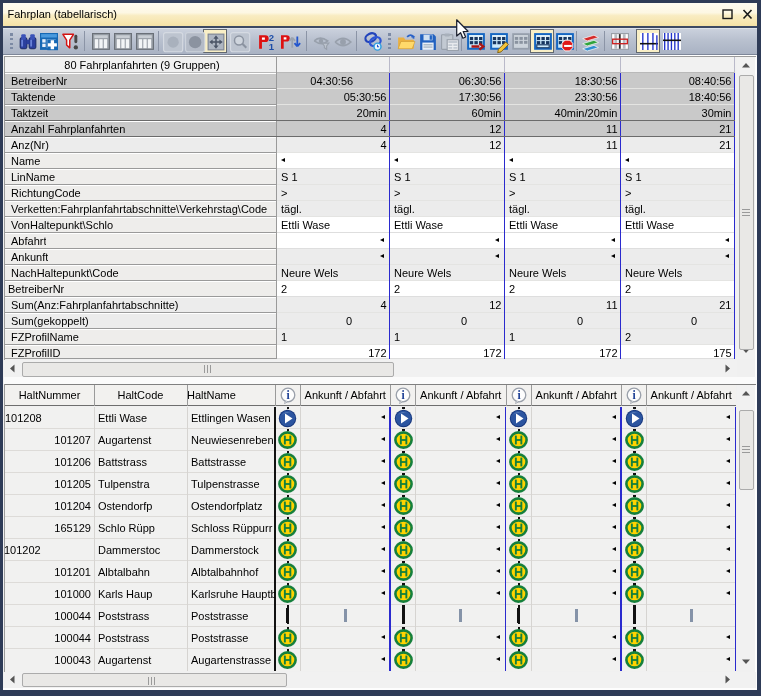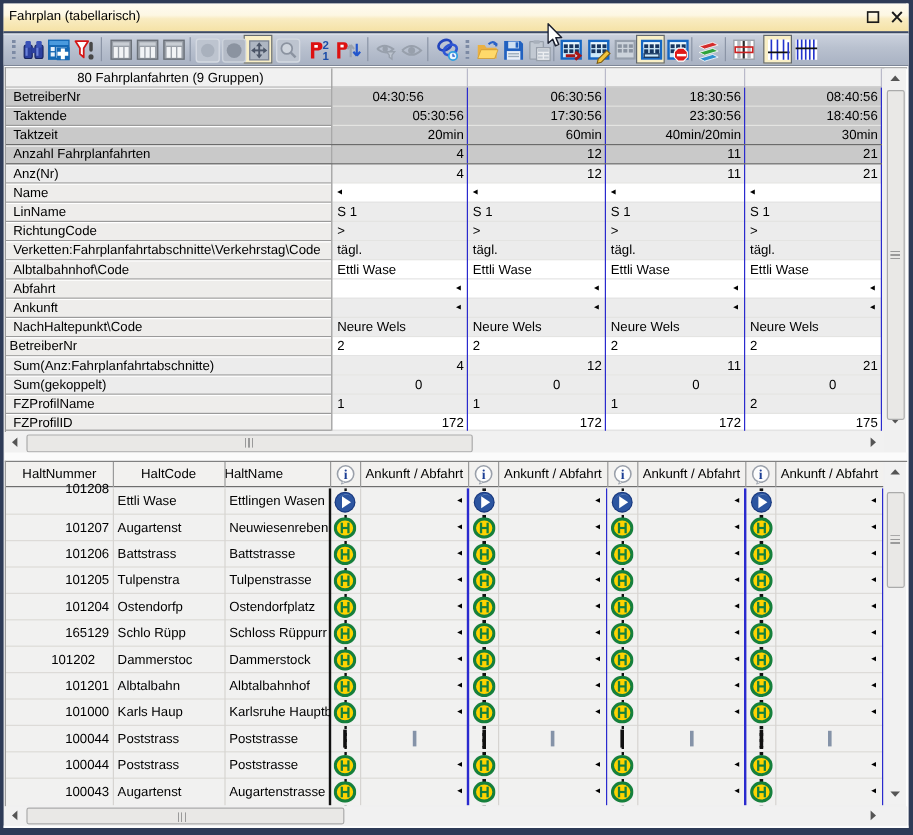--- a/index.html
+++ b/index.html
@@ -294,21 +294,21 @@
 <div class="t f11" style="left:509px;top:185px">&gt;</div>
 <div class="t f11" style="left:625px;top:185px">&gt;</div>
 <div class="a" style="left:5px;top:201px;width:271px;height:16px;background:#eeedeb;border-bottom:1px solid #9a9a9a;box-shadow:inset 0 1px 0 #fff"></div>
 <div class="t f11" style="left:11px;top:201px;max-width:262px;overflow:hidden">Verketten:Fahrplanfahrtabschnitte\Verkehrstag\Code</div>
 <div class="a" style="left:277px;top:201px;width:458px;height:16px;background:#ececec;border-bottom:1px solid #e4e4e2"></div>
 <div class="t f11" style="left:281px;top:201px">tägl.</div>
 <div class="t f11" style="left:394px;top:201px">tägl.</div>
 <div class="t f11" style="left:509px;top:201px">tägl.</div>
 <div class="t f11" style="left:625px;top:201px">tägl.</div>
 <div class="a" style="left:5px;top:217px;width:271px;height:16px;background:#eeedeb;border-bottom:1px solid #9a9a9a;box-shadow:inset 0 1px 0 #fff"></div>
-<div class="t f11" style="left:11px;top:217px;max-width:262px;overflow:hidden">Albtalbahnhof\Code</div>
+<div class="t f11" style="left:11px;top:217px;max-width:262px;overflow:hidden">VonHaltepunkt\Schlo</div>
 <div class="a" style="left:277px;top:217px;width:458px;height:16px;background:#ffffff;border-bottom:1px solid #dedede"></div>
 <div class="t f11" style="left:281px;top:217px">Ettli Wase</div>
 <div class="t f11" style="left:394px;top:217px">Ettli Wase</div>
 <div class="t f11" style="left:509px;top:217px">Ettli Wase</div>
 <div class="t f11" style="left:625px;top:217px">Ettli Wase</div>
 <div class="a" style="left:5px;top:233px;width:271px;height:16px;background:#eeedeb;border-bottom:1px solid #9a9a9a;box-shadow:inset 0 1px 0 #fff"></div>
 <div class="t f11" style="left:11px;top:233px;max-width:262px;overflow:hidden">Abfahrt</div>
 <div class="a" style="left:277px;top:233px;width:458px;height:16px;background:#ffffff;border-bottom:1px solid #dedede"></div>
 <div class="arrR" style="left:380px;top:238px"></div>
 <div class="arrR" style="left:495px;top:238px"></div>
@@ -453,21 +453,21 @@
 <div class="vline" style="left:646.0px;top:407px;height:264px;background:#d6d4d1"></div>
 <div class="a" style="left:274.0px;top:407px;width:1.5px;height:264px;background:#111"></div>
 <div class="a" style="left:389.0px;top:407px;width:1.5px;height:264px;background:#2a2ace"></div>
 <div class="a" style="left:504.5px;top:407px;width:1.5px;height:264px;background:#2a2ace"></div>
 <div class="a" style="left:620.0px;top:407px;width:1.5px;height:264px;background:#2a2ace"></div>
 <div class="a" style="left:734.5px;top:407px;width:1.5px;height:264px;background:#2a2ace"></div>
 <div class="dot" style="left:286.5px;top:407px;height:264px"></div>
 <div class="dot" style="left:402.0px;top:407px;height:264px"></div>
 <div class="dot" style="left:517.5px;top:407px;height:264px"></div>
 <div class="dot" style="left:633.0px;top:407px;height:264px"></div>
-<div class="t f12" style="left:5px;top:397px;width:86px;text-align:right">101208</div>
+<div class="t f12" style="left:5px;top:407px;width:86px;">101208</div>
 <div class="t f12" style="left:98px;top:407px">Ettli Wase</div>
 <div class="t f12" style="left:191px;top:407px;width:84px;overflow:hidden">Ettlingen Wasen</div>
 <svg class="a" style="left:278.0px;top:408.5px" width="19" height="19" viewBox="0 0 19 19">
     <circle cx="9.5" cy="9.5" r="8.7" fill="#16367c"></circle>
     <circle cx="9.5" cy="9.5" r="7.8" fill="#2c55a0"></circle>
     <path d="M4 6 a8 8 0 0 1 11 -1.5 a10 10 0 0 0 -11 1.5" fill="#7e9cc8"></path>
     <path d="M7 4.5 L14.5 9.5 L7 14.5 z" fill="#fff"></path>
   </svg>
 <div class="arrR" style="left:380.5px;top:415px"></div>
 <svg class="a" style="left:393.5px;top:408.5px" width="19" height="19" viewBox="0 0 19 19">
@@ -659,21 +659,21 @@
   </svg>
 <div class="arrR" style="left:611.5px;top:525px"></div>
 <svg class="a" style="left:624.5px;top:519px" width="19" height="18" viewBox="0 0 19 18">
     <path d="M4 1 h11 l3 3.5 v9 l-3 3.5 H4 l-3-3.5 v-9 z" fill="#e2e4e0"></path>
     <ellipse cx="9.5" cy="9" rx="8.1" ry="7.6" fill="#ffd300" stroke="#15803c" stroke-width="2.6"></ellipse>
     <rect x="5.9" y="4.6" width="1.9" height="8.8" fill="#15803c"></rect>
     <rect x="11.4" y="4.6" width="1.9" height="8.8" fill="#15803c"></rect>
     <rect x="7" y="8.1" width="5.2" height="1.8" fill="#15803c"></rect>
   </svg>
 <div class="arrR" style="left:726px;top:525px"></div>
-<div class="t f12" style="left:18px;top:539px;width:86px;text-align:center">101202</div>
+<div class="t f12" style="left:4px;top:539px;width:86px;text-align:left">101202</div>
 <div class="t f12" style="left:98px;top:539px">Dammerstoc</div>
 <div class="t f12" style="left:191px;top:539px;width:84px;overflow:hidden">Dammerstock</div>
 <svg class="a" style="left:278.0px;top:541px" width="19" height="18" viewBox="0 0 19 18">
     <path d="M4 1 h11 l3 3.5 v9 l-3 3.5 H4 l-3-3.5 v-9 z" fill="#e2e4e0"></path>
     <ellipse cx="9.5" cy="9" rx="8.1" ry="7.6" fill="#ffd300" stroke="#15803c" stroke-width="2.6"></ellipse>
     <rect x="5.9" y="4.6" width="1.9" height="8.8" fill="#15803c"></rect>
     <rect x="11.4" y="4.6" width="1.9" height="8.8" fill="#15803c"></rect>
     <rect x="7" y="8.1" width="5.2" height="1.8" fill="#15803c"></rect>
   </svg>
 <div class="arrR" style="left:380.5px;top:547px"></div>

